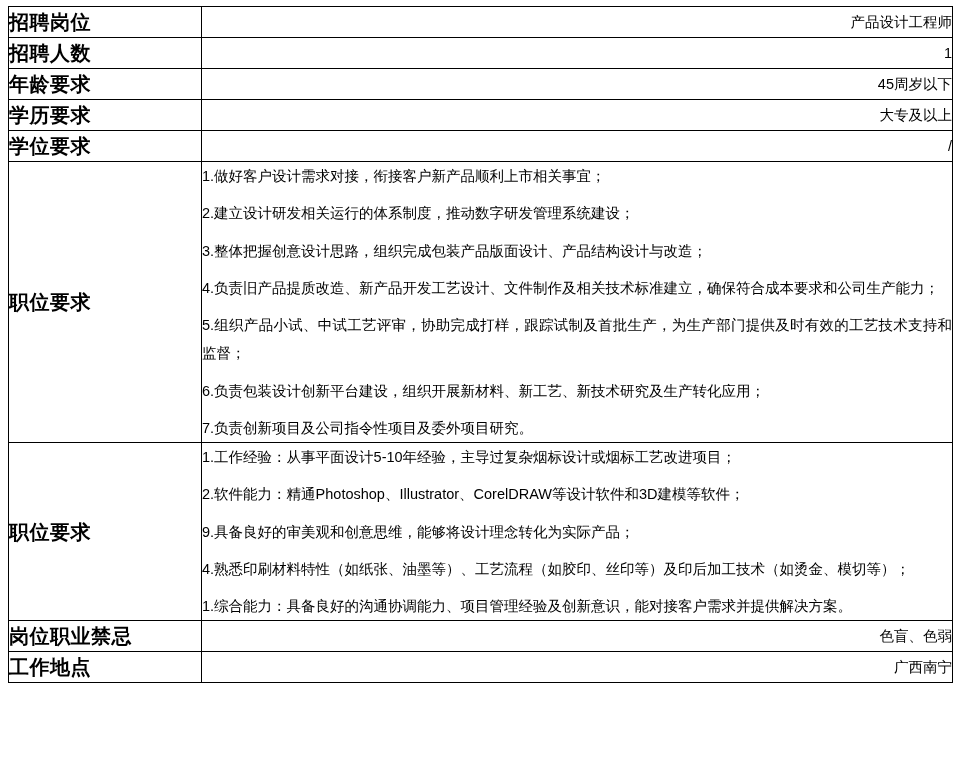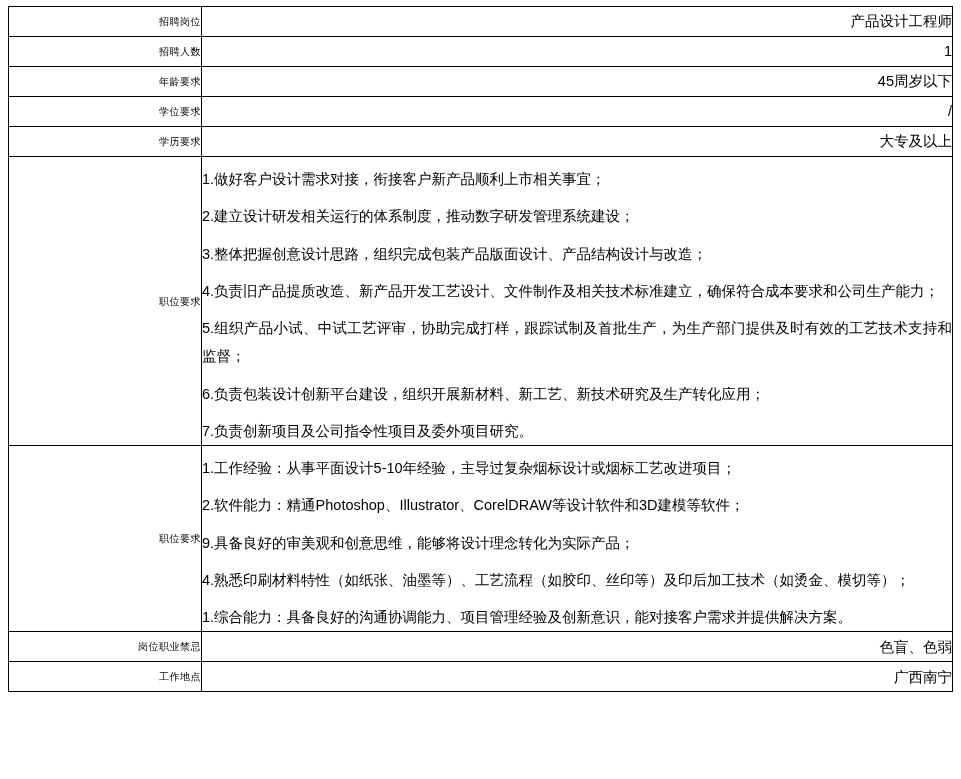--- a/index.html
+++ b/index.html
@@ -27,40 +27,40 @@
     table-layout: fixed;
     font-size: 14.5px;
   }
   table.job-table td {
     border: 1px solid #000000;
     vertical-align: middle;
     padding: 0;
   }
   td.label-cell {
     width: 192px;
-    text-align: right;
-    font-weight: normal;
-    font-size: 10px;
+    text-align: left;
+    font-weight: bold;
+    font-size: 20px;
     padding: 6px 4px;
     line-height: 1.5;
     letter-spacing: 0.5px;
   }
   td.value-cell {
     text-align: right;
     padding: 6px 6px 6px 8px;
     font-size: 14.5px;
     line-height: 1.55;
   }
   td.block-cell {
     padding: 10px 10px 10px 8px;
     line-height: 1.95;
     font-size: 14.5px;
   }
   td.block-cell p {
-    margin: 8px 0 9px 0;
+    margin: 0 0 9px 0;
     text-align: justify;
   }
   td.block-cell p:last-child {
     margin-bottom: 0;
   }
   .row-tall td.label-cell {
     vertical-align: middle;
   }
   .short-row td {
     height: 29px;
@@ -82,27 +82,27 @@
         <td class="label-cell">招聘人数</td>
         <td class="value-cell">1</td>
       </tr>
 
       <tr class="short-row">
         <td class="label-cell">年龄要求</td>
         <td class="value-cell">45周岁以下</td>
       </tr>
 
       <tr class="short-row">
-        <td class="label-cell">学位要求</td>
-        <td class="value-cell">/</td>
+        <td class="label-cell">学历要求</td>
+        <td class="value-cell">大专及以上</td>
       </tr>
 
       <tr class="short-row">
-        <td class="label-cell">学历要求</td>
-        <td class="value-cell">大专及以上</td>
+        <td class="label-cell">学位要求</td>
+        <td class="value-cell">/</td>
       </tr>
 
 
       <tr class="row-tall">
         <td class="label-cell">职位要求</td>
         <td class="block-cell">
           <p>1.做好客户设计需求对接，衔接客户新产品顺利上市相关事宜；</p>
           <p>2.建立设计研发相关运行的体系制度，推动数字研发管理系统建设；</p>
           <p>3.整体把握创意设计思路，组织完成包装产品版面设计、产品结构设计与改造；</p>
           <p>4.负责旧产品提质改造、新产品开发工艺设计、文件制作及相关技术标准建立，确保符合成本要求和公司生产能力；</p>

